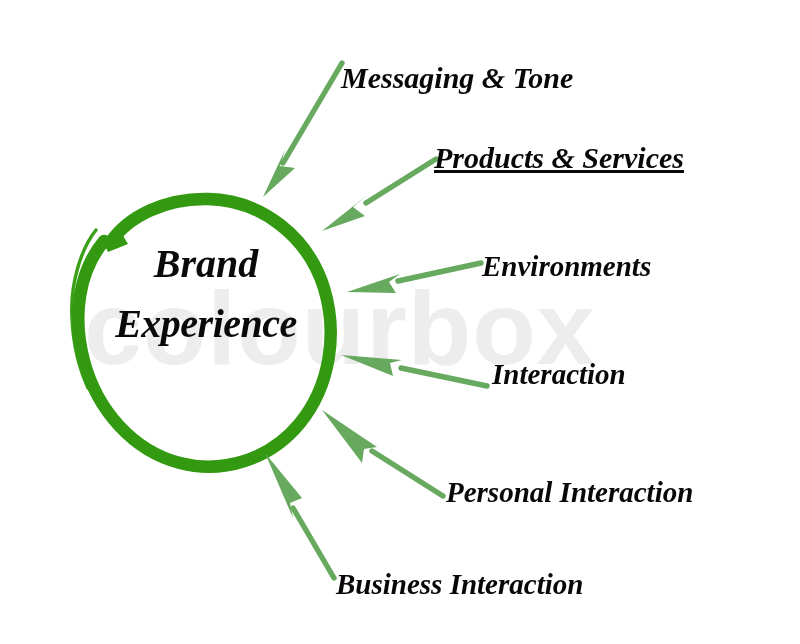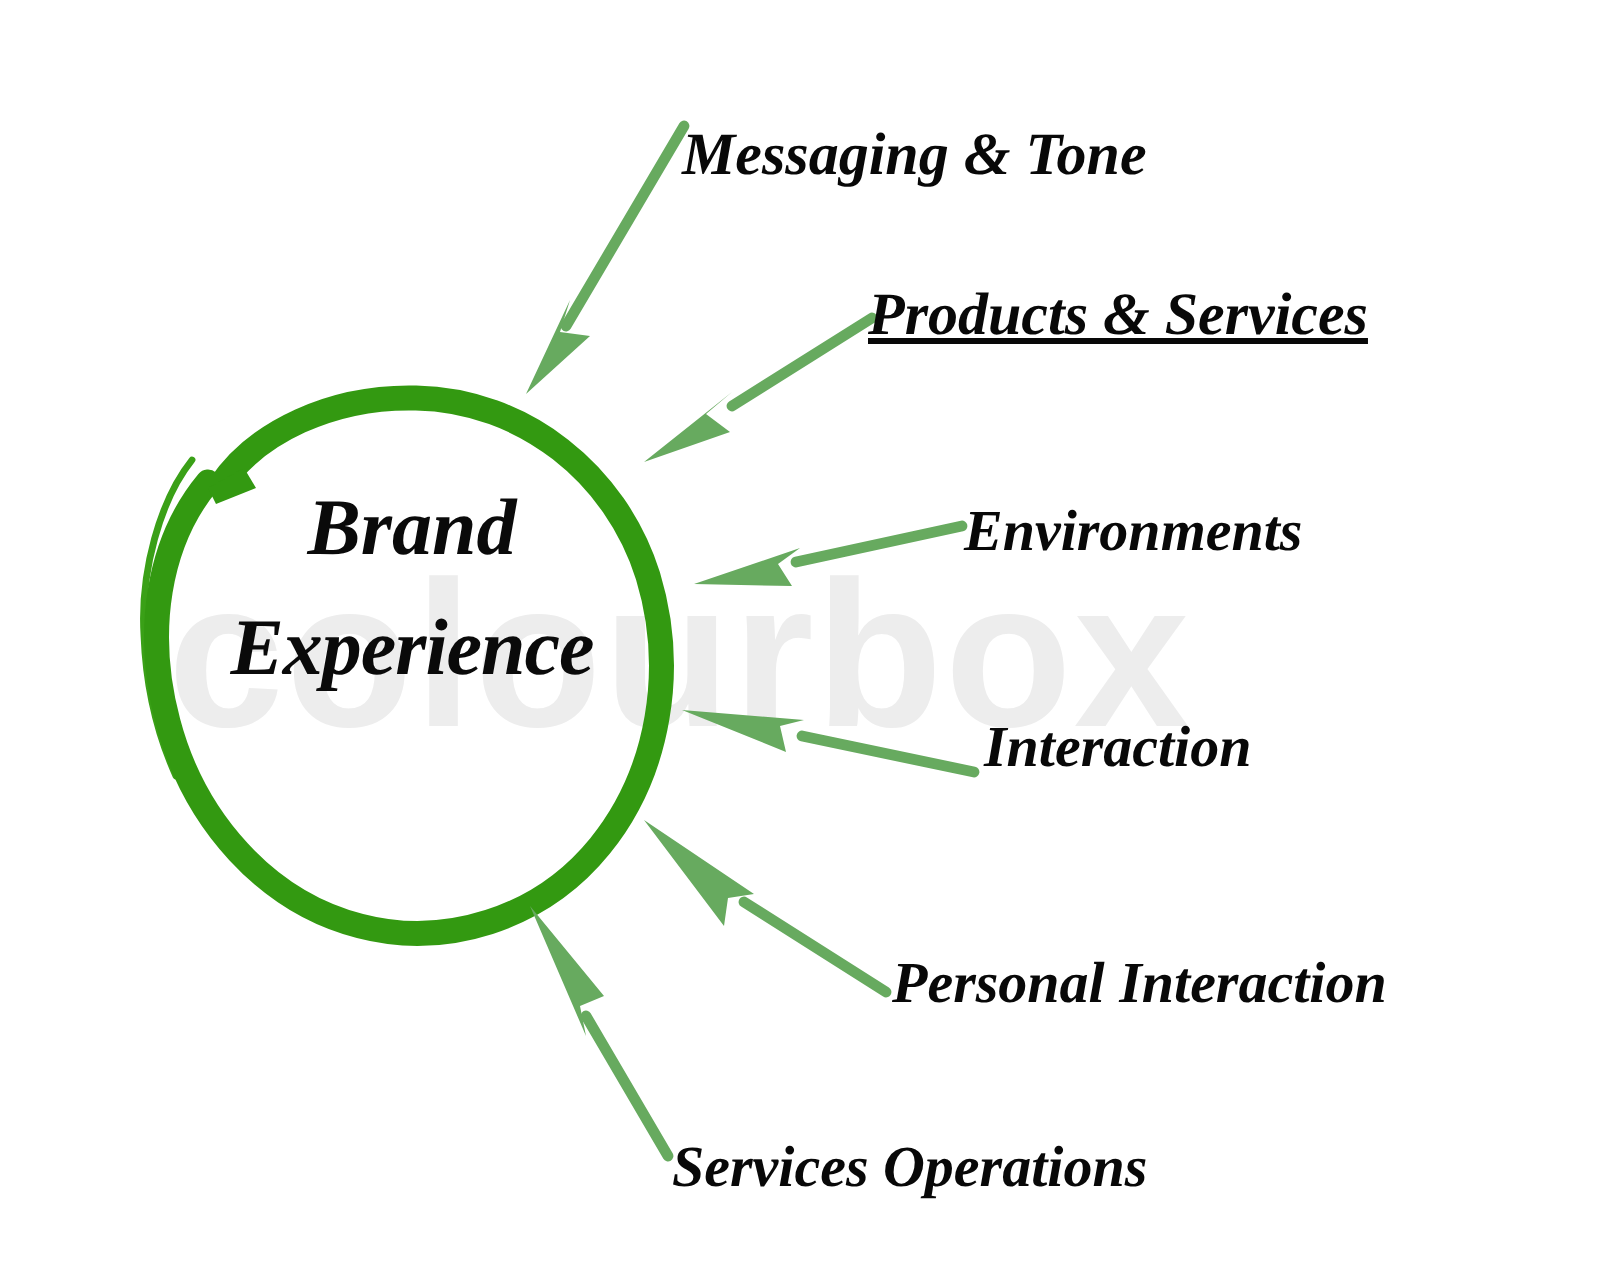--- a/index.html
+++ b/index.html
@@ -145,15 +145,15 @@
   <div class="node-label lbl-messaging">Messaging &amp; Tone</div>
 
   <div class="node-label lbl-products">Products &amp; Services</div>
 
   <div class="node-label lbl-touchpoints">Environments</div>
 
   <div class="node-label lbl-environments">Interaction</div>
 
   <div class="node-label lbl-personal">Personal Interaction</div>
 
-  <div class="node-label lbl-business">Services Operations</div>
+  <div class="node-label lbl-business">Business Interaction</div>
 
 </div>
 
 </body></html>

